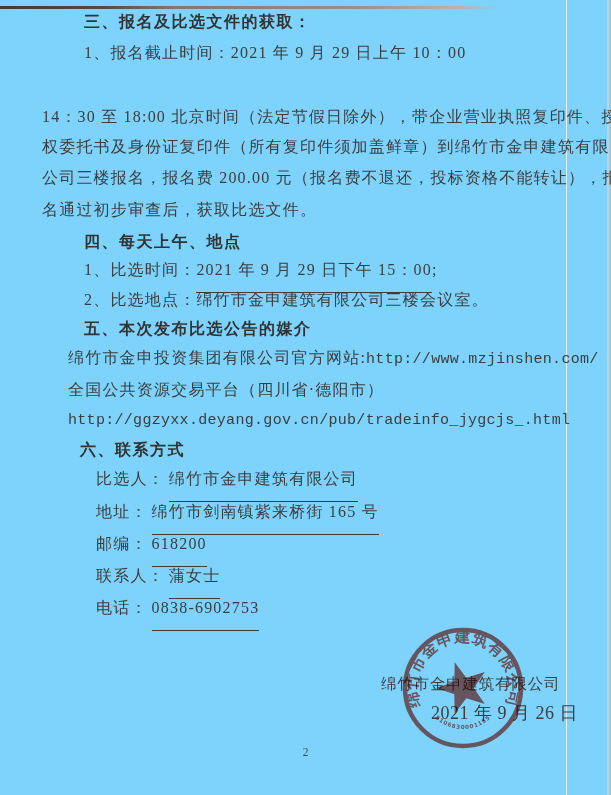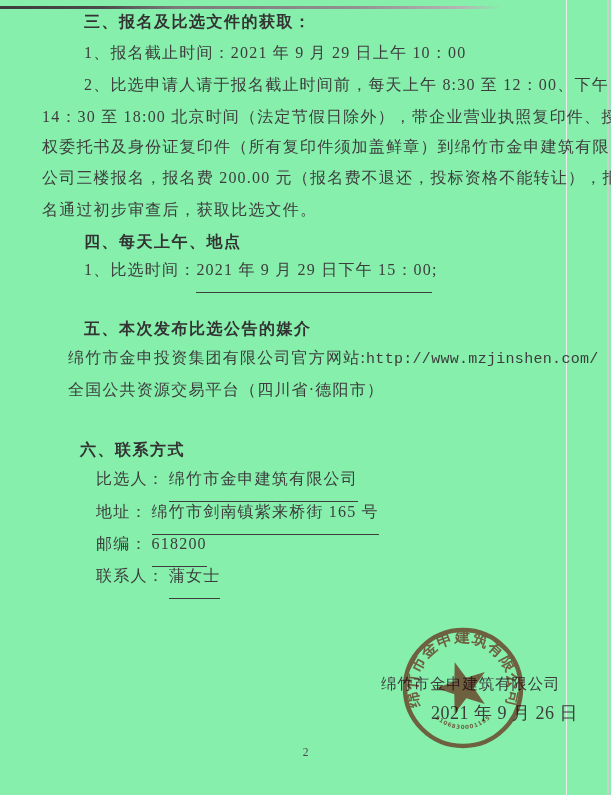--- a/index.html
+++ b/index.html
@@ -1,20 +1,20 @@
 <!DOCTYPE html>
 <html><head>
 <meta charset="utf-8">
 <style>
   html,body{margin:0;padding:0;background:#e8e8e8;}
   .page{
     position:relative;
     width:611px;height:795px;
     margin:0 auto;
-    background:#86efac;
+    background:#7dd3fc;
     overflow:hidden;
     font-family:"Liberation Serif","DejaVu Serif",serif;
     color:#3d3d3d;
   }
   .scan-top{
     position:absolute;top:6px;left:0;width:502px;height:3px;
     background:linear-gradient(to right,#3c3c3c 0%,#4a4a4a 20%,#7a7a7a 35%,#909090 70%,#b5b5b5 92%,rgba(180,180,180,0) 100%);
   }
   .scan-right-1{position:absolute;top:0;bottom:0;left:566px;width:1px;background:#ececec;}
   .scan-right-2{position:absolute;top:0;bottom:0;left:607px;width:2px;background:#cdcdcd;}
@@ -69,50 +69,54 @@
 <body>
 
 <div class="page">
 
   <div class="scan-top"></div>
   <div class="scan-right-1"></div>
   <div class="scan-right-2"></div>
 
   <div class="line heading" style="top:12px;left:84px">三、报名及比选文件的获取：</div>
   <div class="line" style="top:43px;left:84px">1、报名截止时间：2021 年 9 月 29 日上午 10：00</div>
-  <div class="line" style="top:75px;left:84px">2、比选申请人请于报名截止时间前，每天上午 8:30 至 12：00、下午</div>
   <div class="line" style="top:107px;left:42px">14：30 至 18:00 北京时间（法定节假日除外），带企业营业执照复印件、授</div>
   <div class="line" style="top:137px;left:42px">权委托书及身份证复印件（所有复印件须加盖鲜章）到绵竹市金申建筑有限</div>
   <div class="line" style="top:168px;left:42px">公司三楼报名，报名费 200.00 元（报名费不退还，投标资格不能转让），报</div>
   <div class="line" style="top:200px;left:42px">名通过初步审查后，获取比选文件。</div>
 
   <div class="line heading" style="top:232px;left:84px">四、每天上午、地点</div>
   <div class="line" style="top:260px;left:84px">
     <span>1、比选时间：</span><span class="u">2021 年 9 月 29 日下午 15：00</span><span>;</span>
   </div>
+  <div class="line" style="top:290px;left:84px">2、比选地点：绵竹市金申建筑有限公司三楼会议室。</div>
 
   <div class="line heading" style="top:319px;left:84px">五、本次发布比选公告的媒介</div>
   <div class="line" style="top:348px;left:68px">
     <span>绵竹市金申投资集团有限公司官方网站:</span><span class="url">http://www.mzjinshen.com/</span>
   </div>
   <div class="line" style="top:380px;left:68px">全国公共资源交易平台（四川省·德阳市）</div>
+  <div class="line url" style="top:411px;left:68px">http://ggzyxx.deyang.gov.cn/pub/tradeinfo_jygcjs_.html</div>
 
   <div class="line heading" style="top:440px;left:80px">六、联系方式</div>
 
   <div class="line" style="top:469px;left:96px">
     <span class="c-label">比选人：</span><span class="u">绵竹市金申建筑有限公司</span>
   </div>
   <div class="line" style="top:502px;left:96px">
     <span class="c-label">地址：</span><span class="u">绵竹市剑南镇紫来桥街 165 号</span>
   </div>
   <div class="line" style="top:534px;left:96px">
     <span class="c-label">邮编：</span><span class="u">618200</span>
   </div>
   <div class="line" style="top:566px;left:96px">
     <span class="c-label">联系人：</span><span class="u">蒲女士</span>
+  </div>
+  <div class="line" style="top:598px;left:96px">
+    <span class="c-label">电话：</span><span class="u">0838-6902753</span>
   </div>
 
   <div class="line sig-company" style="top:674px;left:381px">绵竹市金申建筑有限公司</div>
   <div class="line sig-date" style="top:703px;left:431px">2021 年 9 月 26 日</div>
 
   <svg class="seal" viewBox="0 0 140 140" aria-hidden="true">
     <defs>
       <path id="arcTop" d="M 30.2,94 A 46,46 0 1 1 109.8,94"></path>
       <path id="arcBottom" d="M 41,100 A 41,41 0 0 0 99,100"></path>
     </defs>

